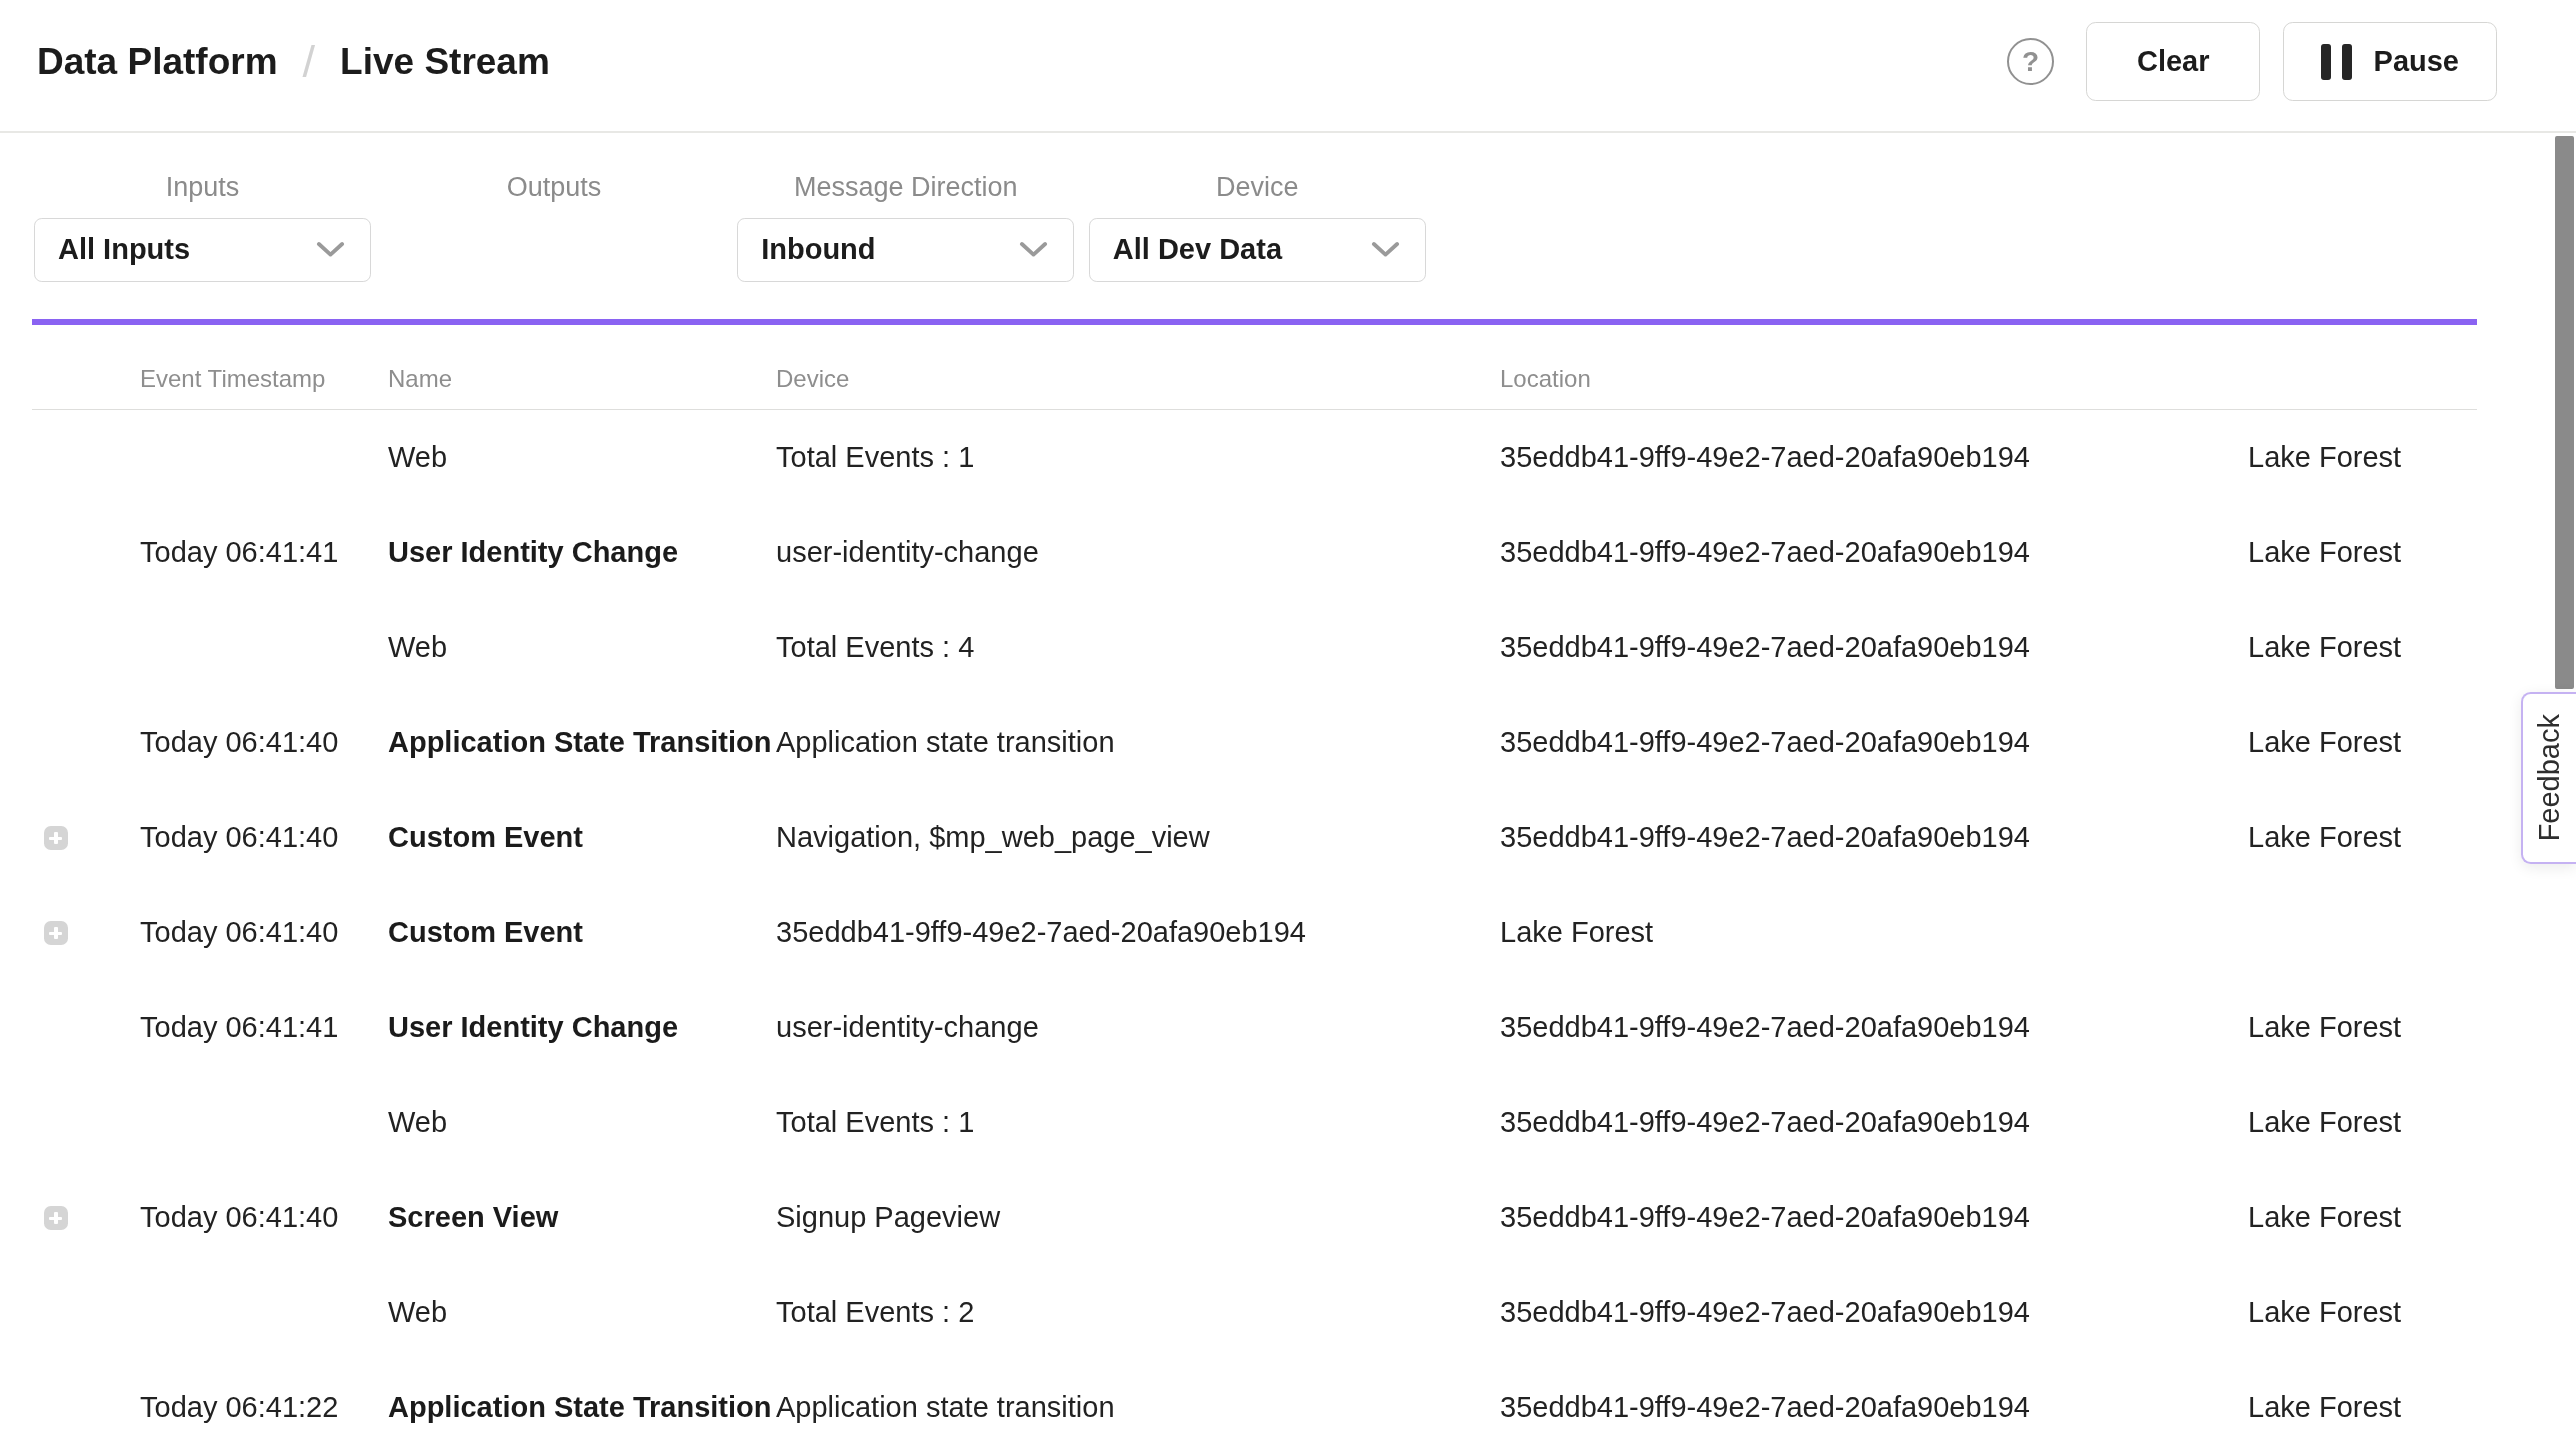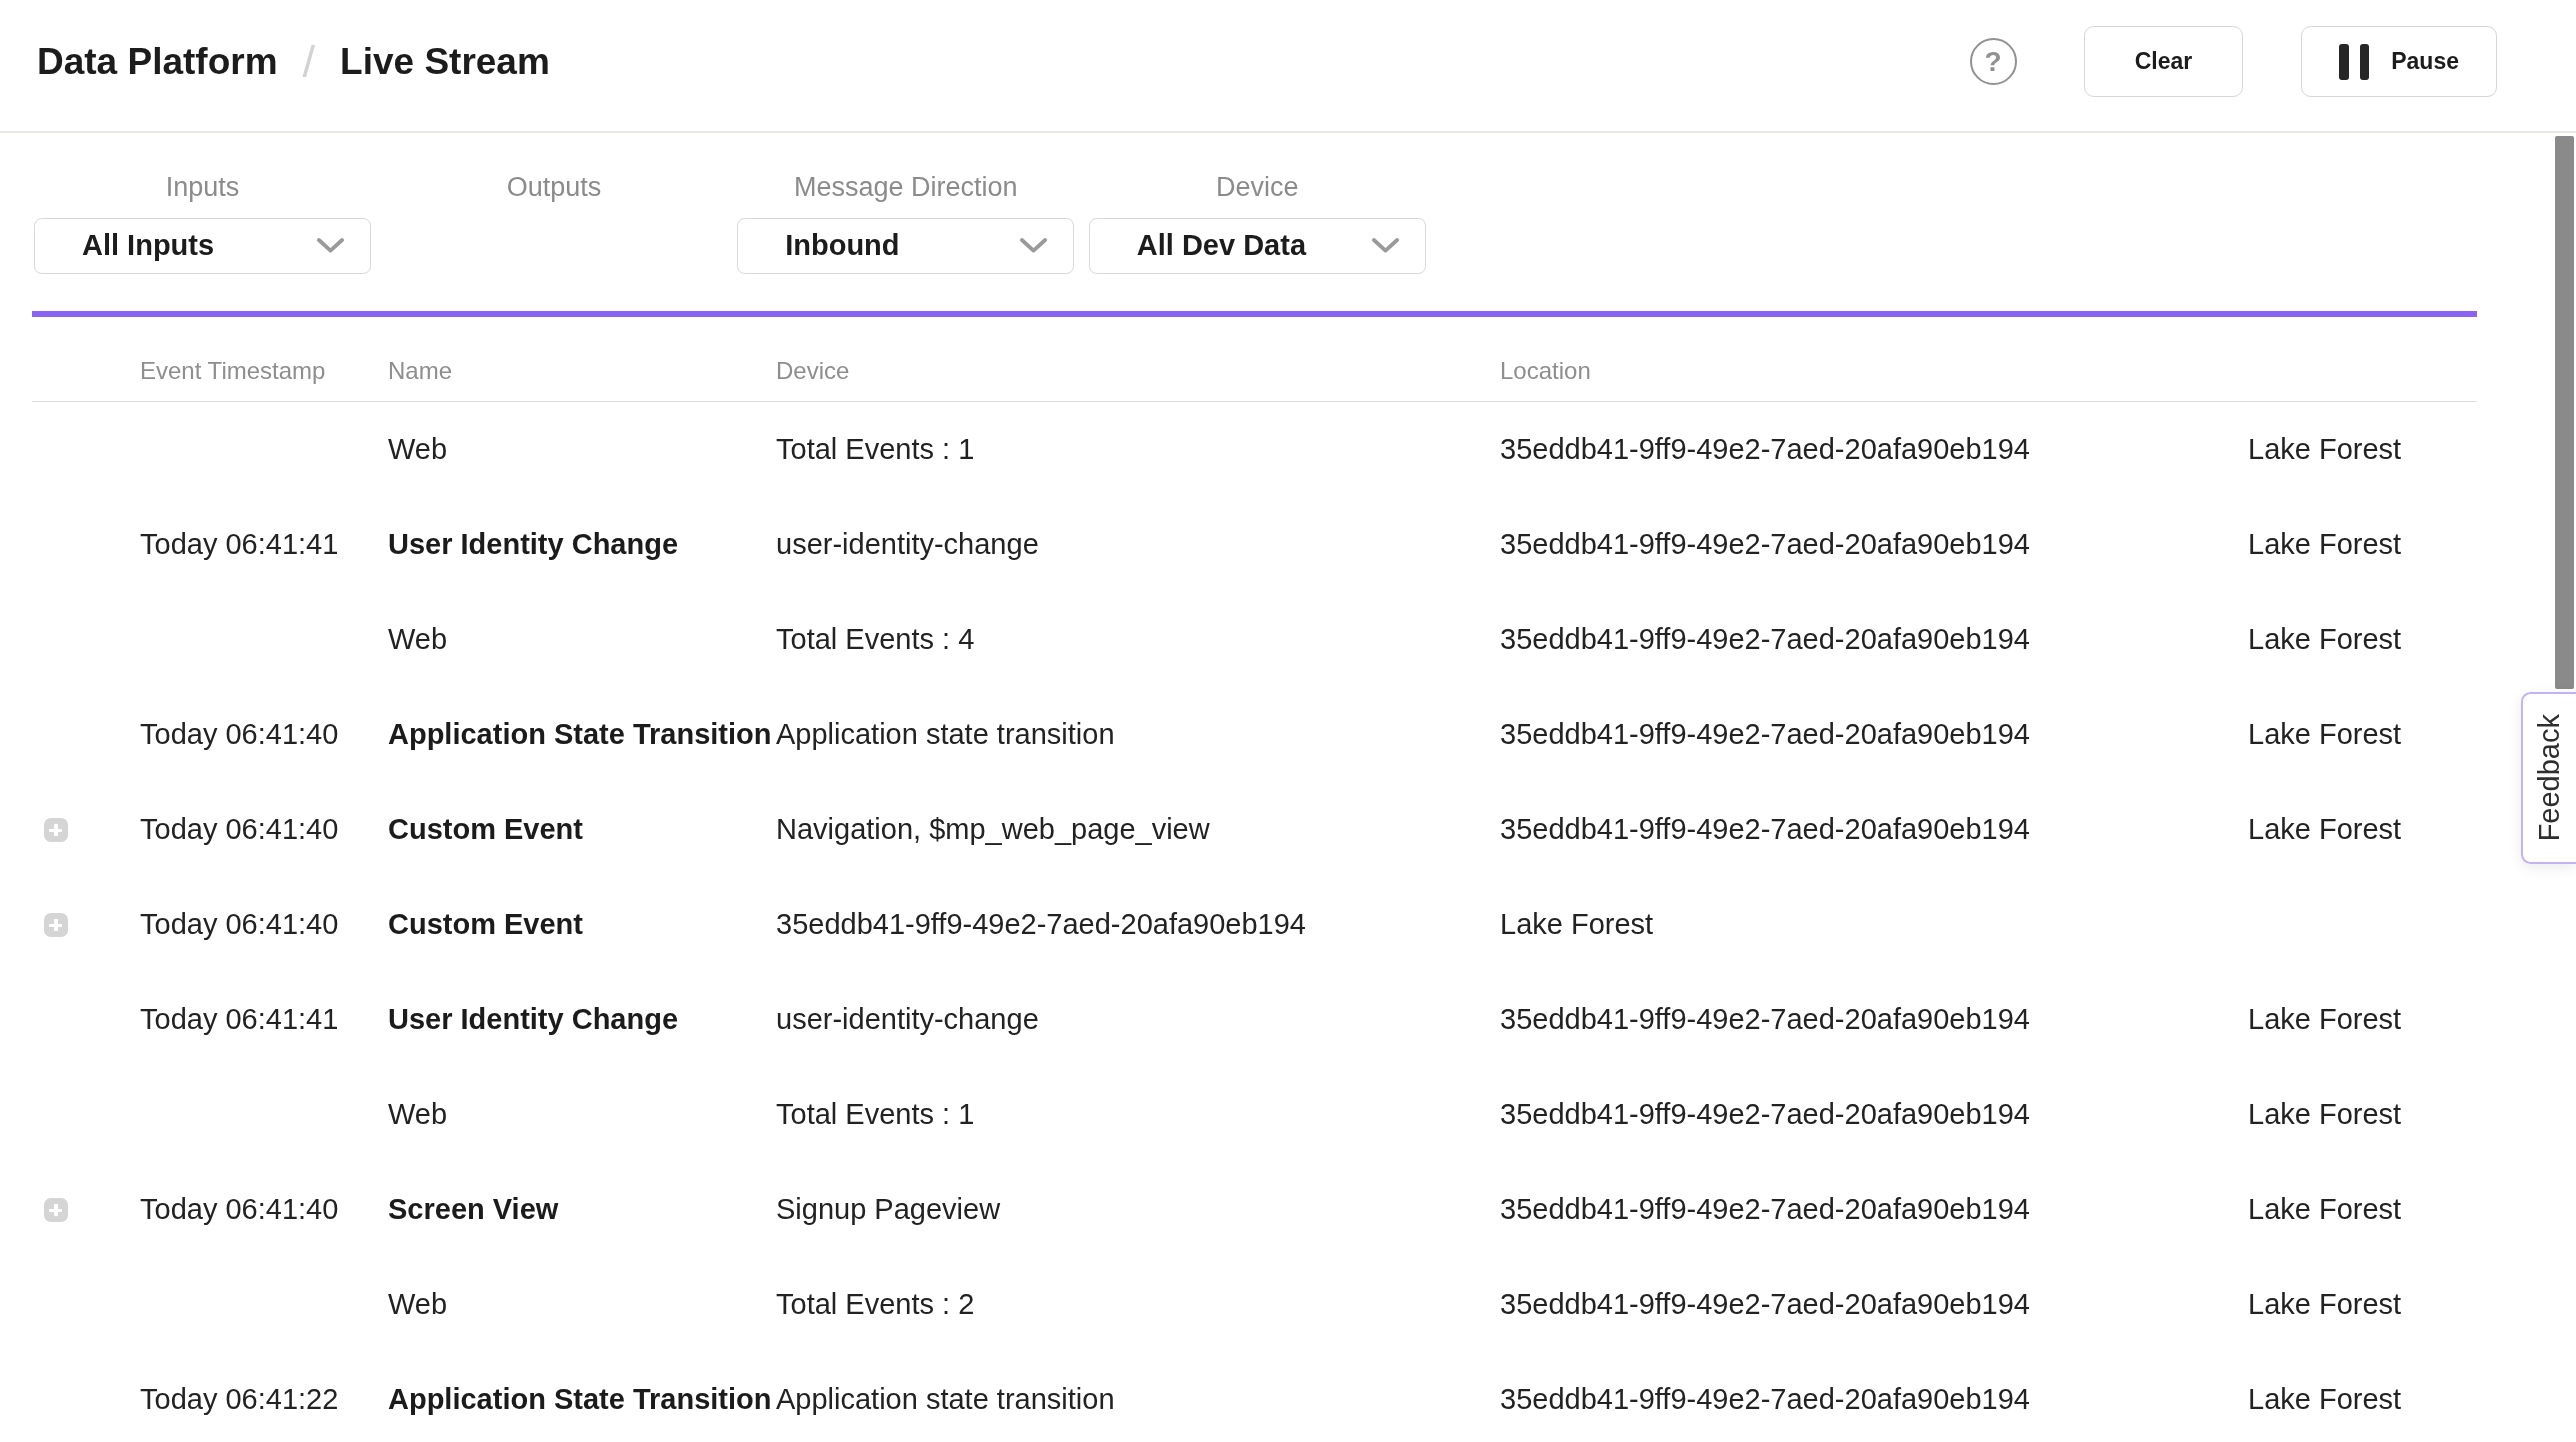--- a/index.html
+++ b/index.html
@@ -27,48 +27,47 @@
 
   .help-btn {
     width: 47px; height: 47px;
     border: 2.9px solid #919191; border-radius: 50%;
     background: #fff; color: #919191;
     font-size: 28px; font-weight: bold;
     display: flex; align-items: center; justify-content: center;
     margin-right: 32px; cursor: pointer;
   }
   .btn {
-    height: 71px;
+    height: 79px;
     background: #fff;
     border: 1.9px solid #d6d6d4;
     border-radius: 9.7px;
     font-family: "Liberation Sans", sans-serif;
-    font-size: 23px; font-weight: bold; color: #1c1c1c;
+    font-size: 29px; font-weight: bold; color: #1c1c1c;
     display: inline-flex; align-items: center; justify-content: center;
     cursor: pointer;
-    margin-left: 35px;
   }
   .btn-clear { padding: 0 50px; margin-right: 23px; }
   .btn-pause { padding: 0 37px; }
   .pause-icon { display: inline-flex; gap: 10.7px; margin-right: 22px; }
   .pause-icon i {
     display: block; width: 9.7px; height: 36px;
     background: #262626; border-radius: 2.9px;
   }
 
   
   .filters { display: flex; gap: 14.6px; padding: 39px 0 0 34px; }
   .filter-group { width: 337px; }
   .filter-label { display: block; font-size: 27px; color: #8b8b8b; margin-bottom: 14.6px; text-align: center; }
   .dropdown {
-    height: 56px;
+    height: 64px;
     border: 1.9px solid #d8d8d8; border-radius: 7.8px;
     background: #fff;
     display: flex; align-items: center; justify-content: space-between;
-    padding: 0 25px 0 47px;
+    padding: 0 25px 0 23px;
     cursor: pointer;
   }
   .dropdown-value { font-size: 29px; font-weight: bold; color: #1c1c1c; }
   .chevron { flex: none; }
 
   
   .accent-divider {
     height: 6.8px; background: #8a63f2;
     margin: 37px 99px 0 32px;
   }

